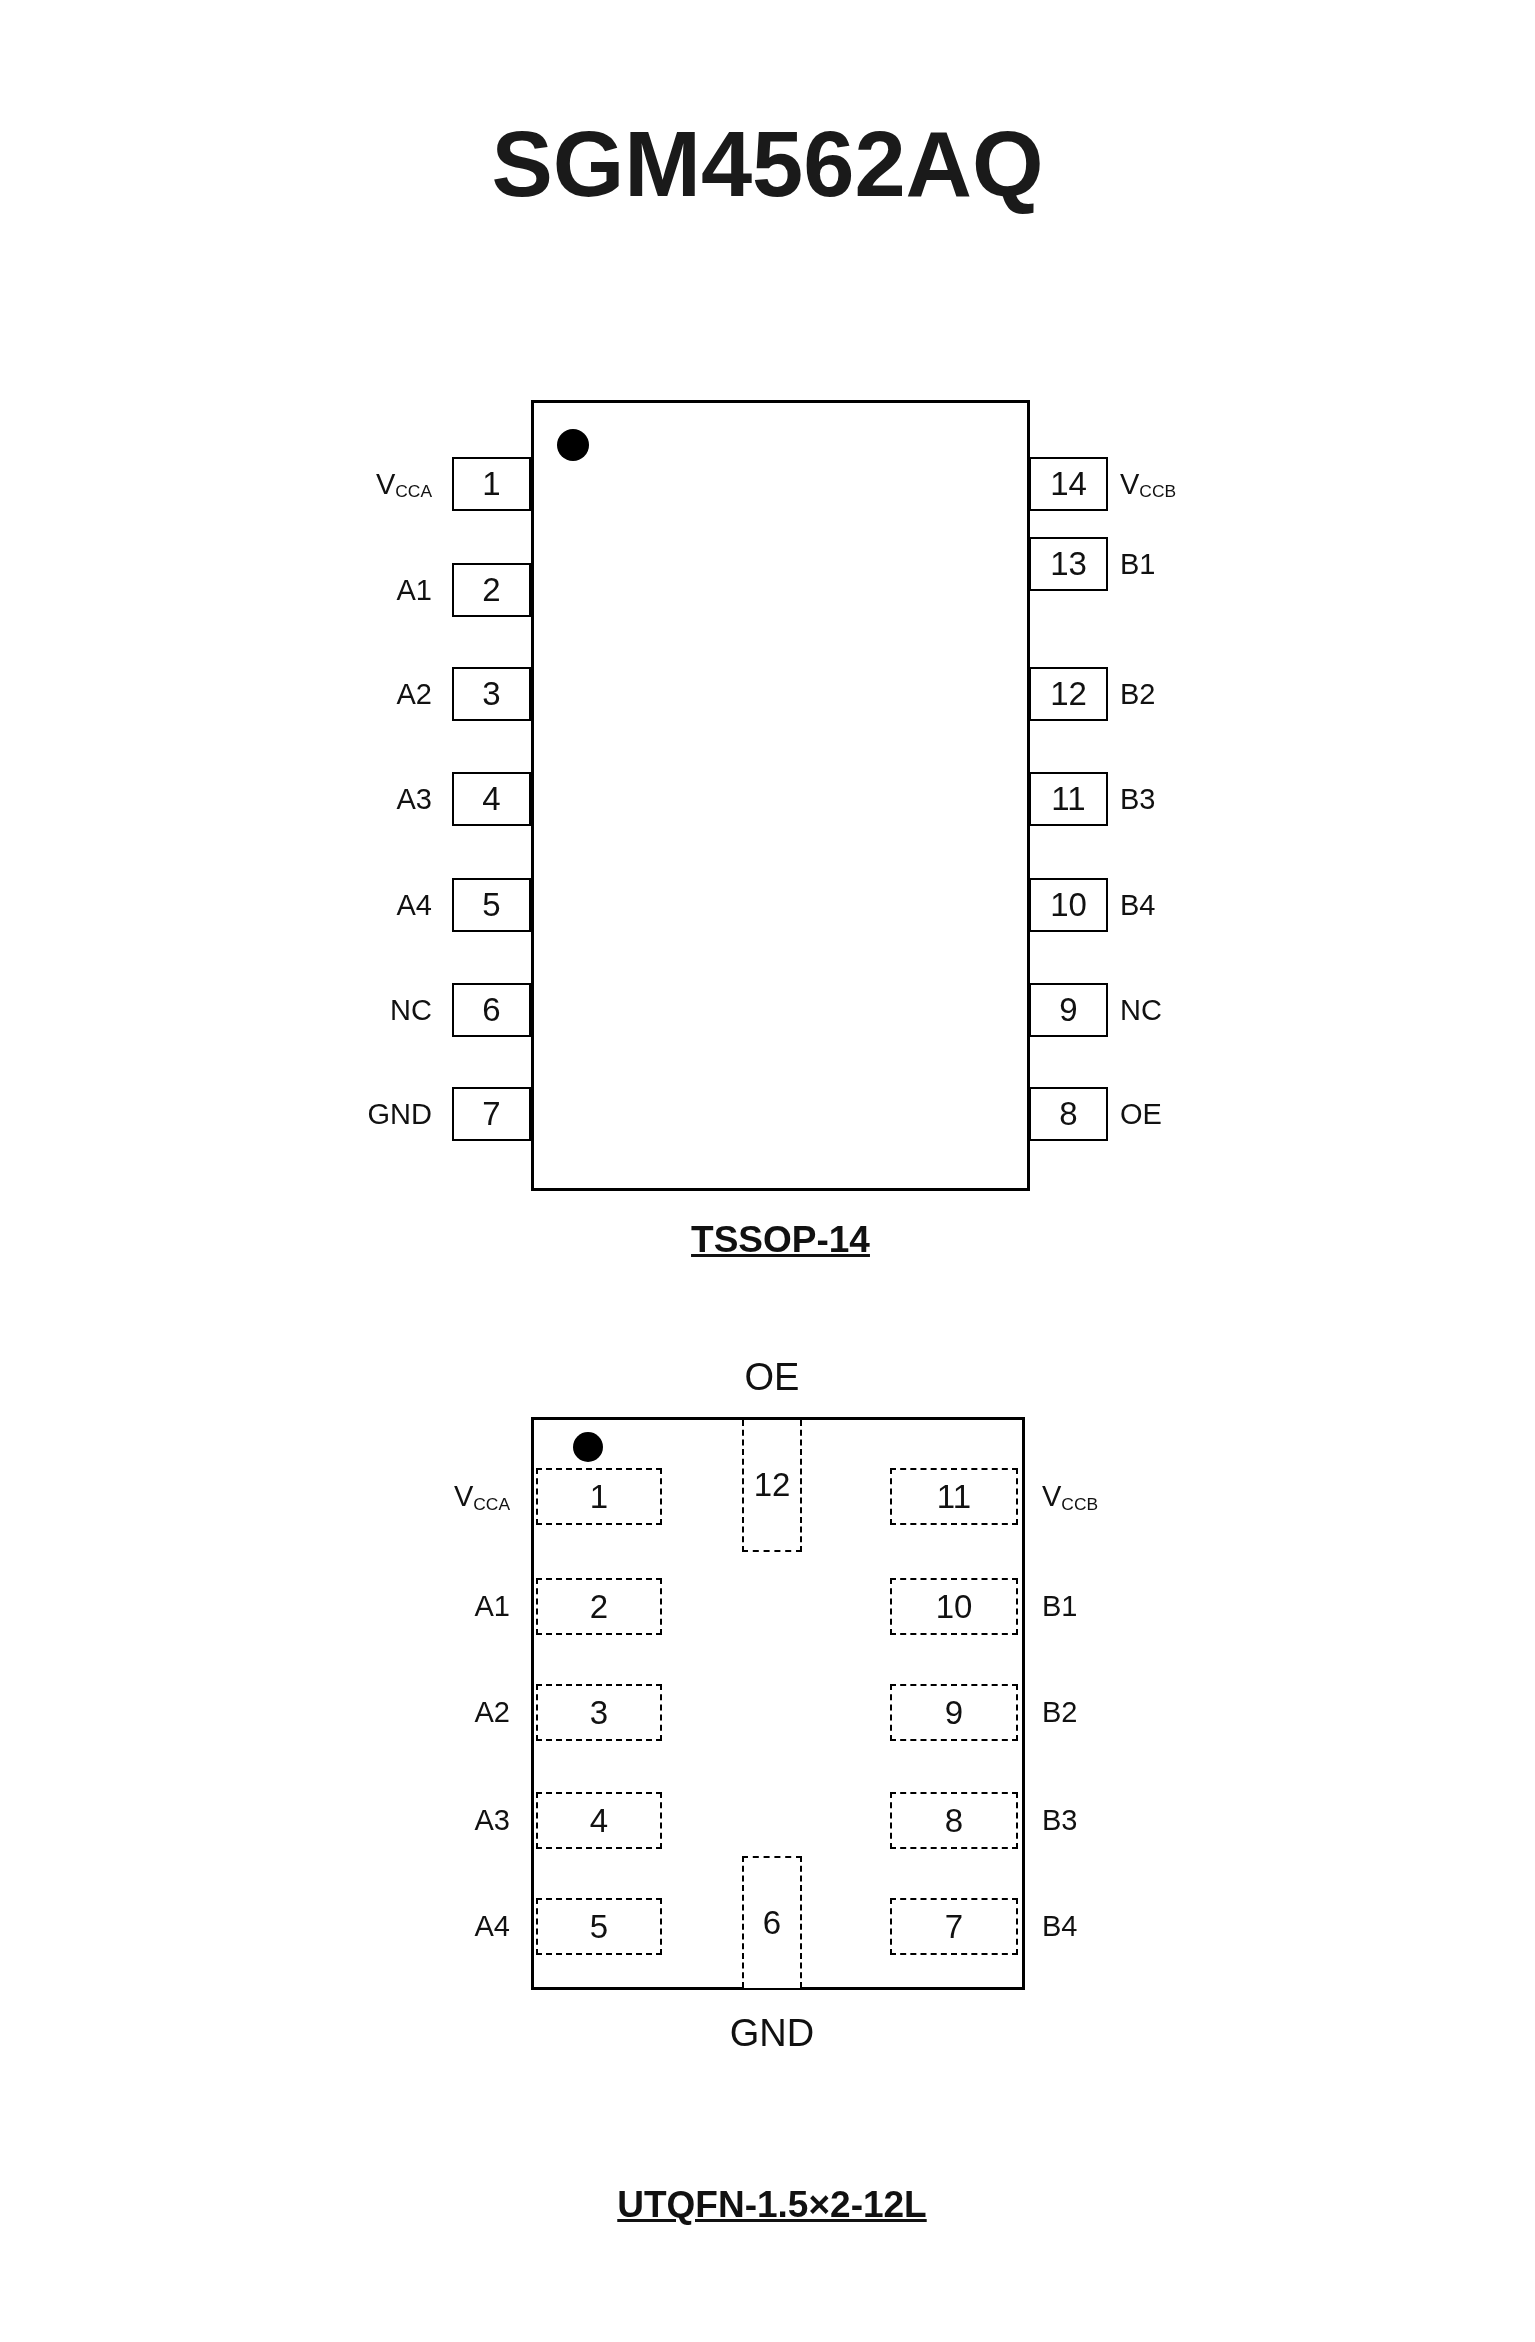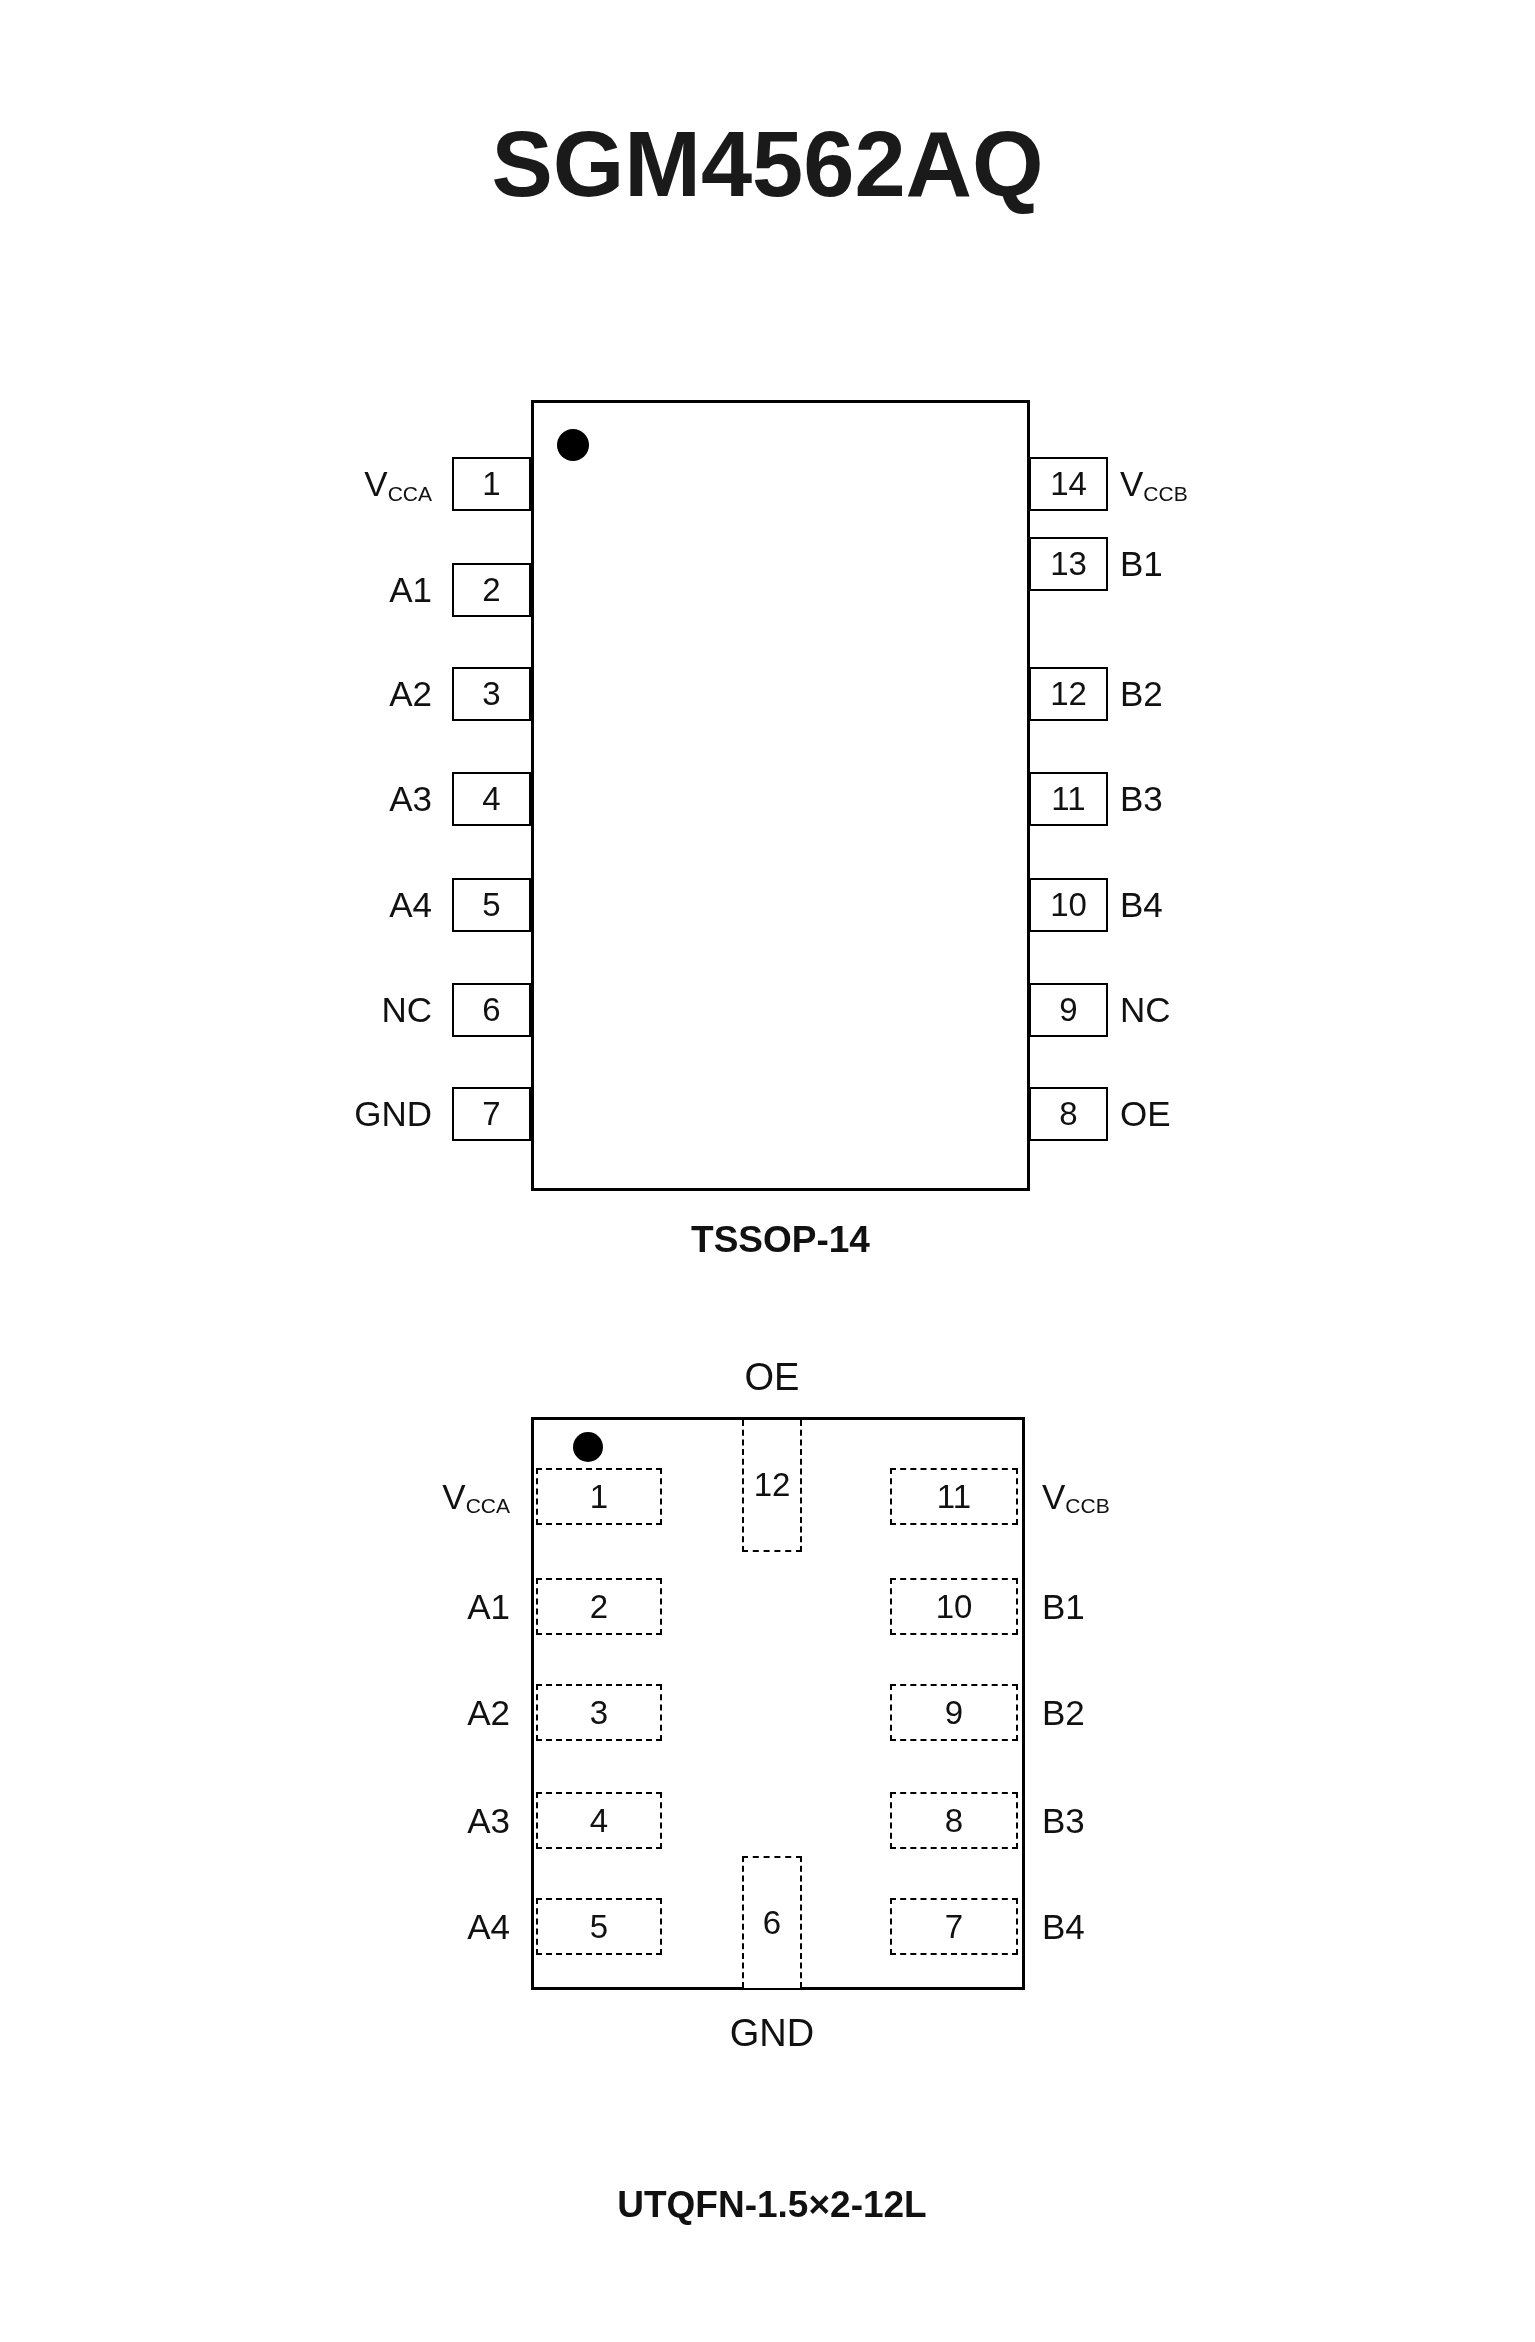--- a/index.html
+++ b/index.html
@@ -18,21 +18,21 @@
 
   .chip { position:absolute; border:3px solid #000; background:#fff; }
   .tssop-chip { left:531px; top:400px; width:499px; height:791px; }
   .utqfn-chip { left:531px; top:1417px; width:494px; height:573px; }
 
   .dot { position:absolute; border-radius:50%; background:#000; }
   .tssop-dot { left:23px; top:26px; width:32px; height:32px; }
   .utqfn-dot { left:39px; top:12px; width:30px; height:30px; }
 
   .pin-row { position:absolute; display:flex; align-items:center; }
-  .pin-label { font-size:35px; white-space:nowrap; color:#111; }
+  .pin-label { font-size:29px; white-space:nowrap; color:#111; }
   .sub { font-size:0.6em; position:relative; top:0.22em; }
 
   .pin-box {
     border:2px solid #000; background:#fff; flex:0 0 auto;
     display:flex; align-items:center; justify-content:center;
     font-size:33px; color:#111;
   }
 
   
   .t-left  { left:240px; width:291px; height:54px; justify-content:flex-end; }
@@ -56,21 +56,21 @@
   .pin12 { top:1420px; height:132px; border-top:none; }
   .pin6  { top:1856px; height:132px; border-bottom:none; }
 
   .edge-label {
     position:absolute; left:672px; width:200px; text-align:center;
     font-size:38px; color:#111;
   }
   .oe-label  { top:1356px; }
   .gnd-label { top:2012px; }
 
-  .caption { position:absolute; text-align:center; font-weight:700; font-size:37px; color:#111; }
+  .caption { position:absolute; text-align:center; font-weight:700; font-size:37px; color:#111;text-decoration:underline; }
   .tssop-caption { left:531px; width:499px; top:1219px; }
   .utqfn-caption { left:400px; width:744px; top:2184px; }
 </style>
 </head>
 <body>
 
 <div class="page">
 
   <div class="title">SGM4562AQ</div>
 

